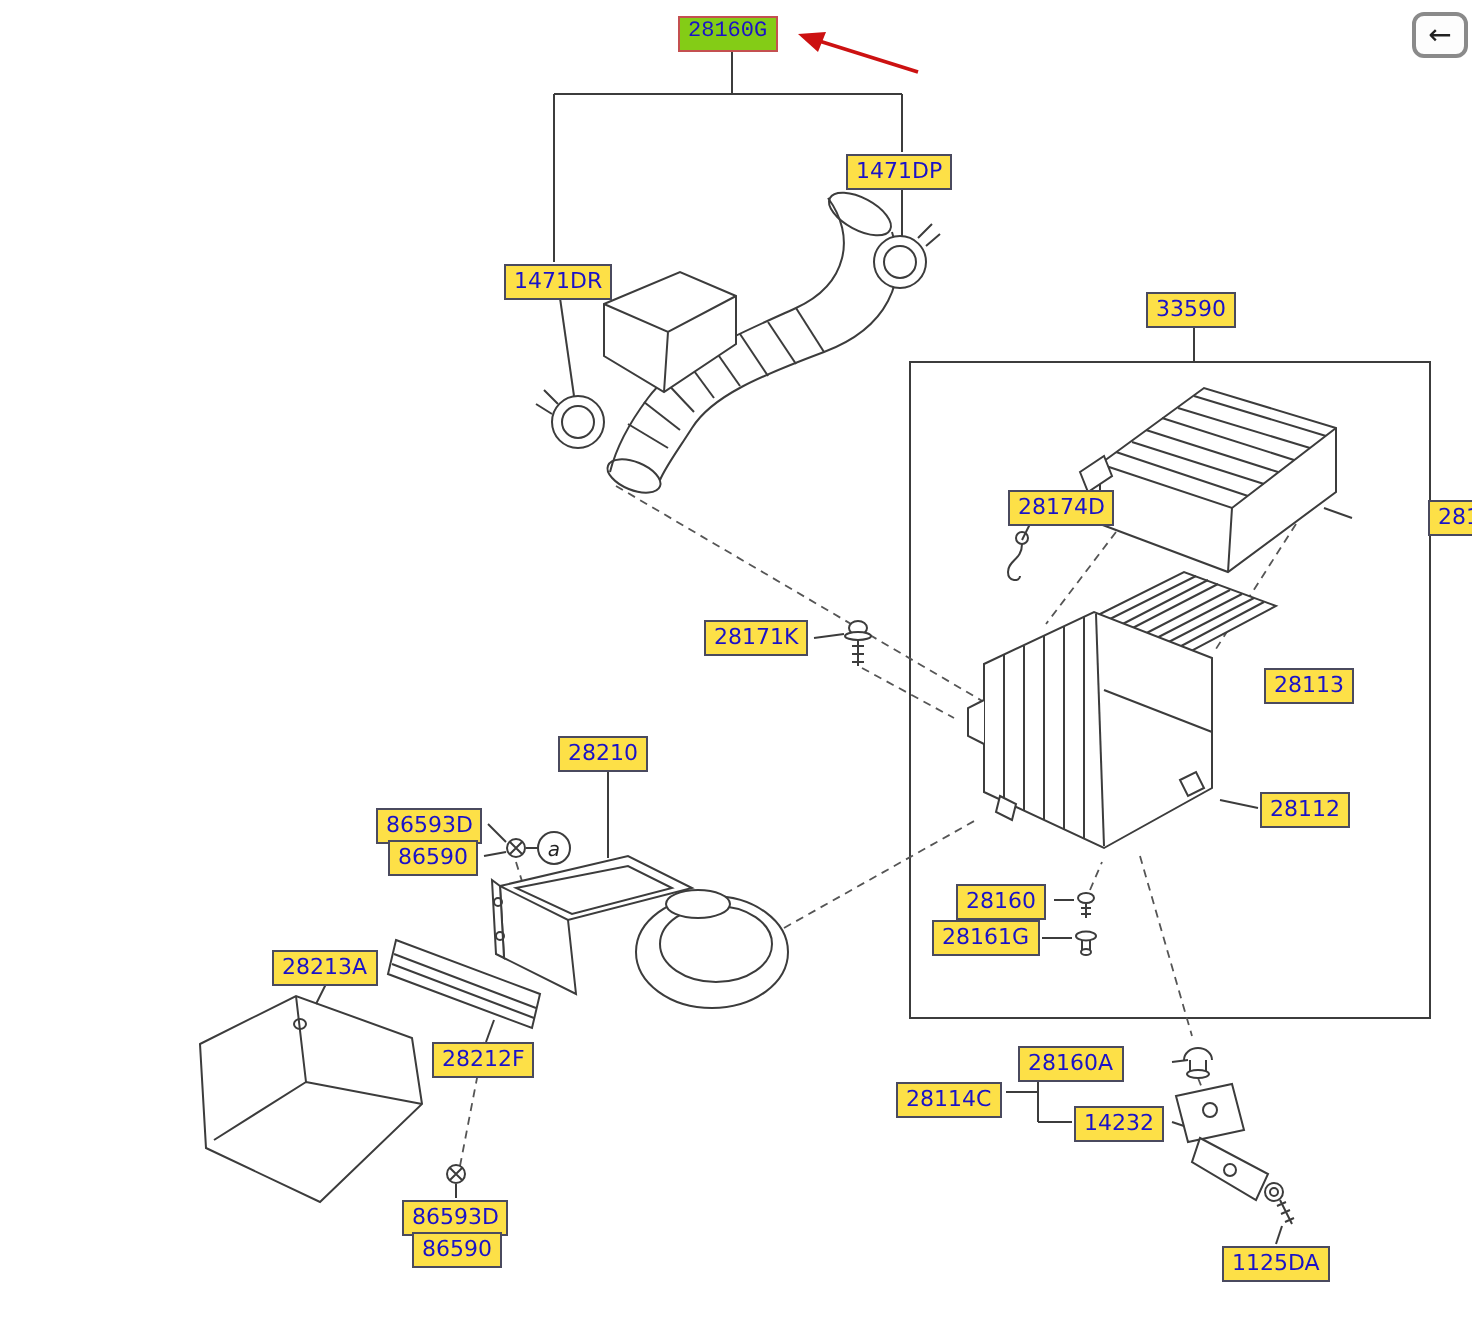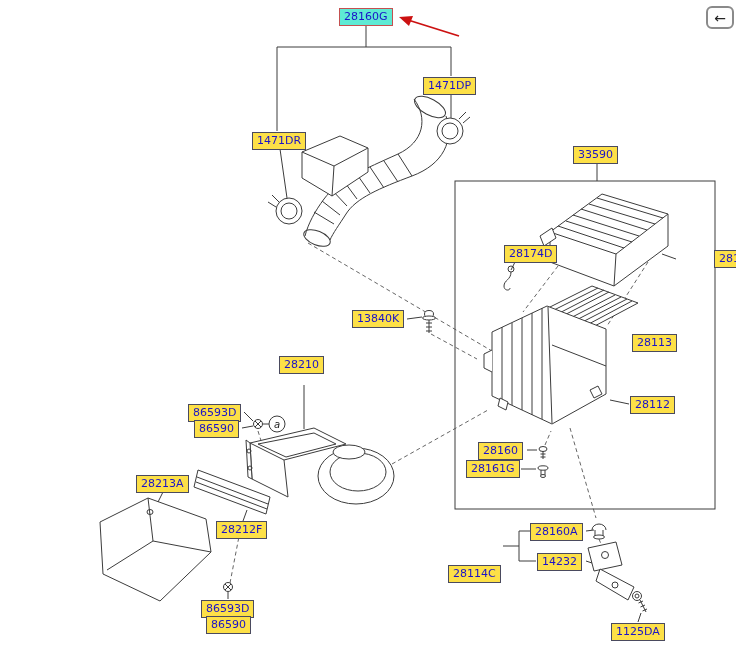--- a/index.html
+++ b/index.html
@@ -19,22 +19,23 @@
     font-size: 11px;
     line-height: 13px;
     color: #1a12c8;
     background: #fde047;
     border: 1px solid #4a4a5e;
     padding: 1px 4px 2px;
     white-space: nowrap;
     cursor: pointer;
   }
   .part-label.highlight {
-    background: #5eead4;
+    background: #84cc16;
     border-color: #c45050;
+    font-family: Liberation Mono, monospace;
   }
   #back-button {
     position: absolute;
     z-index: 3;
     left: 706px; top: 6px;
     width: 28px; height: 23px;
     border: 2px solid #8a8a8a;
     border-radius: 6px;
     background: #fdfdfd;
     color: #222;
@@ -247,32 +248,32 @@
       <polygon points="399,17 413,16 409,26" fill="#cc1111" stroke="none"></polygon>
     </g>
   </svg>
 
   <div class="part-label highlight" style="left:339px;top:8px">28160G</div>
   <div class="part-label" style="left:423px;top:77px">1471DP</div>
   <div class="part-label" style="left:252px;top:132px">1471DR</div>
   <div class="part-label" style="left:573px;top:146px">33590</div>
   <div class="part-label" style="left:504px;top:245px">28174D</div>
   <div class="part-label" style="left:714px;top:250px">28111</div>
-  <div class="part-label" style="left:352px;top:310px">13840K</div>
+  <div class="part-label" style="left:352px;top:310px">28171K</div>
   <div class="part-label" style="left:632px;top:334px">28113</div>
-  <div class="part-label" style="left:279px;top:356px">28210</div>
+  <div class="part-label" style="left:279px;top:368px">28210</div>
   <div class="part-label" style="left:630px;top:396px">28112</div>
   <div class="part-label" style="left:188px;top:404px">86593D</div>
   <div class="part-label" style="left:194px;top:420px">86590</div>
   <div class="part-label" style="left:478px;top:442px">28160</div>
   <div class="part-label" style="left:466px;top:460px">28161G</div>
   <div class="part-label" style="left:136px;top:475px">28213A</div>
   <div class="part-label" style="left:216px;top:521px">28212F</div>
-  <div class="part-label" style="left:530px;top:523px">28160A</div>
-  <div class="part-label" style="left:448px;top:565px">28114C</div>
+  <div class="part-label" style="left:509px;top:523px">28160A</div>
+  <div class="part-label" style="left:448px;top:541px">28114C</div>
   <div class="part-label" style="left:537px;top:553px">14232</div>
   <div class="part-label" style="left:201px;top:600px">86593D</div>
   <div class="part-label" style="left:206px;top:616px">86590</div>
   <div class="part-label" style="left:611px;top:623px">1125DA</div>
 
   <button id="back-button">
     <span>←</span>
   </button>
 
 </div>

